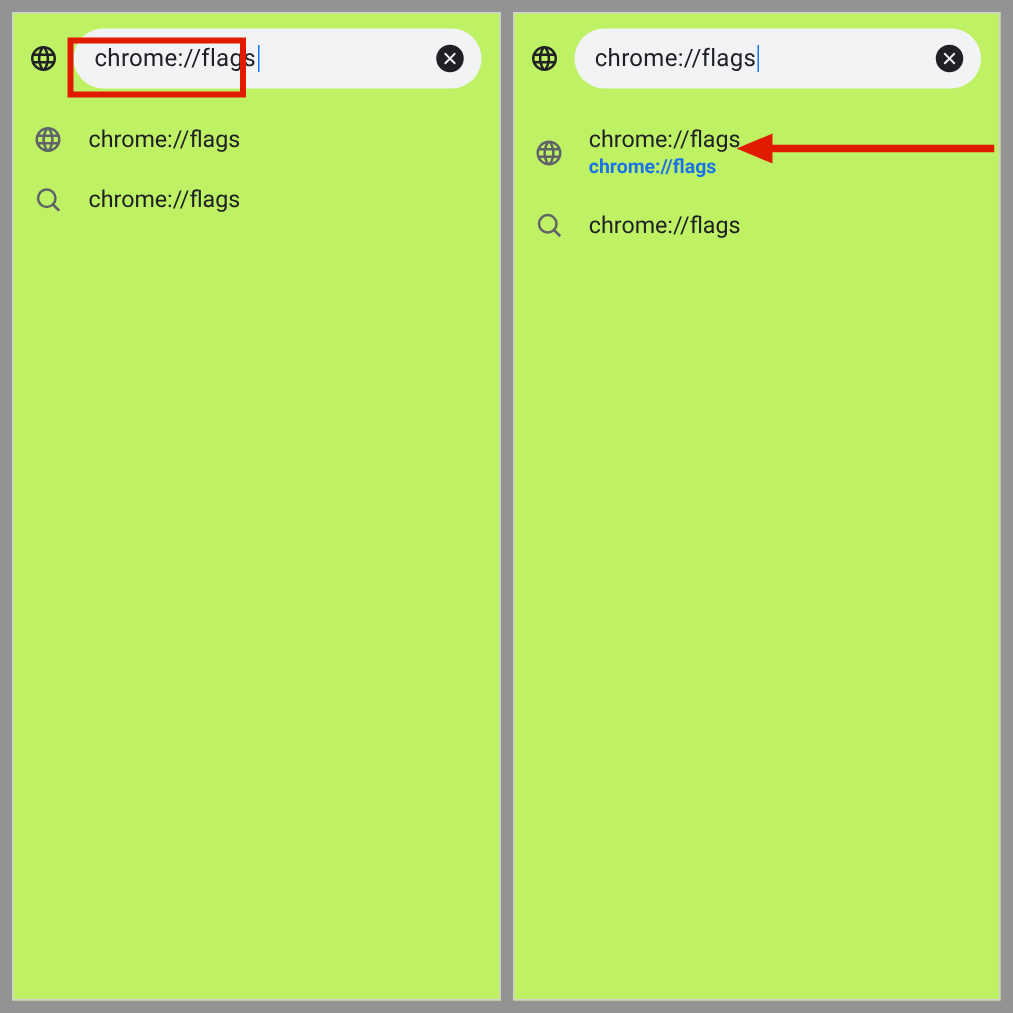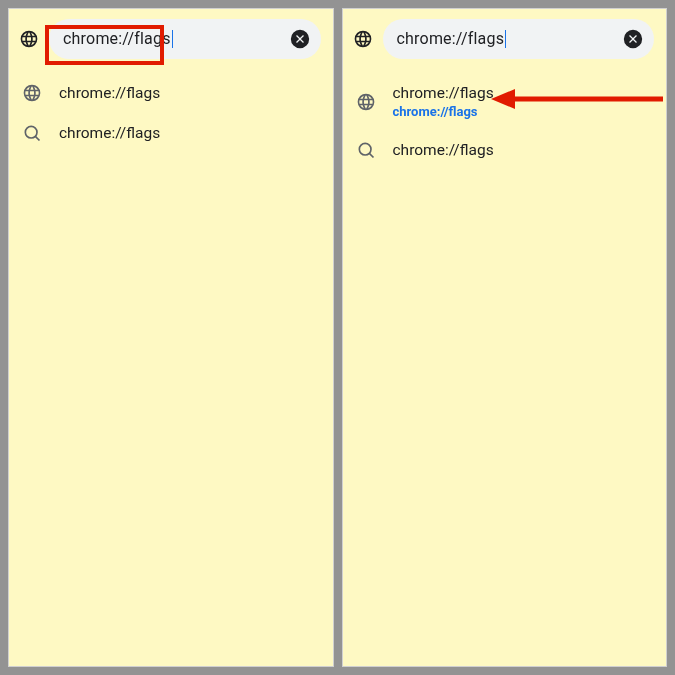--- a/index.html
+++ b/index.html
@@ -7,21 +7,21 @@
     width: 675px;
     height: 675px;
     background: #939393;
     font-family: -apple-system, BlinkMacSystemFont, "Segoe UI", Roboto, Arial, sans-serif;
     display: flex;
     gap: 8px;
     padding: 8px;
   }
   .phone {
     flex: 1;
-    background: #fef9c3;
+    background: #bef264;
     border: 1px solid #d0d0d0;
     position: relative;
     overflow: hidden;
   }
   .omnibox-row {
     display: flex;
     align-items: center;
     padding: 10px 12px 10px 10px;
     gap: 10px;
   }

